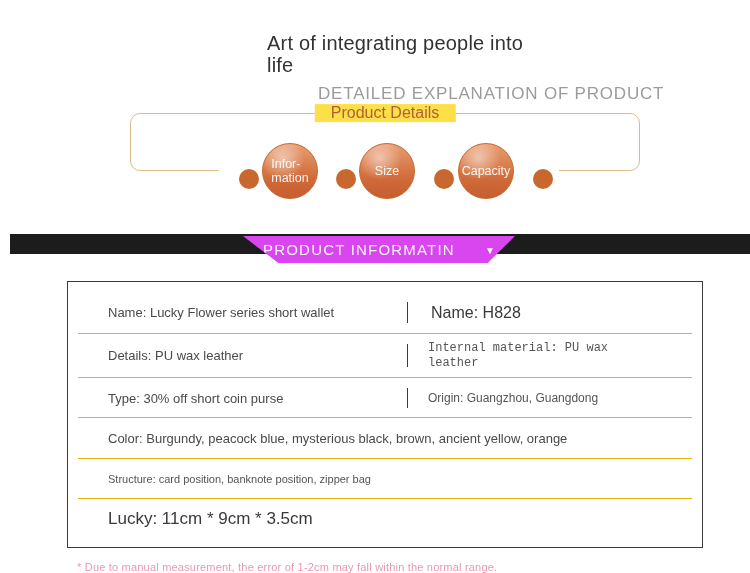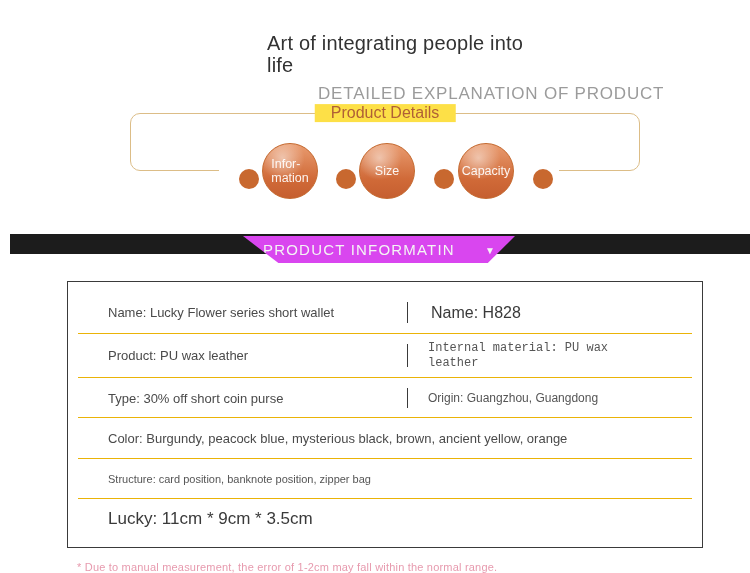--- a/index.html
+++ b/index.html
@@ -141,21 +141,21 @@
     <div class="t-row h-1">
       <div class="t-cell t-left">
         <span class="fs-md">Name: Lucky Flower series short wallet</span>
       </div>
       <div class="t-cell t-right pad-wide">
         <span class="fs-lg">Name: H828</span>
       </div>
     </div>
     <div class="t-row h-2">
       <div class="t-cell t-left">
-        <span class="fs-md">Product: PU wax leather</span>
+        <span class="fs-md">Details: PU wax leather</span>
       </div>
       <div class="t-cell t-right">
         <span class="fs-sm wrap-narrow">Internal material: PU wax leather</span>
       </div>
     </div>
     <div class="t-row h-3">
       <div class="t-cell t-left">
         <span class="fs-md">Type: 30% off short coin purse</span>
       </div>
       <div class="t-cell t-right">

